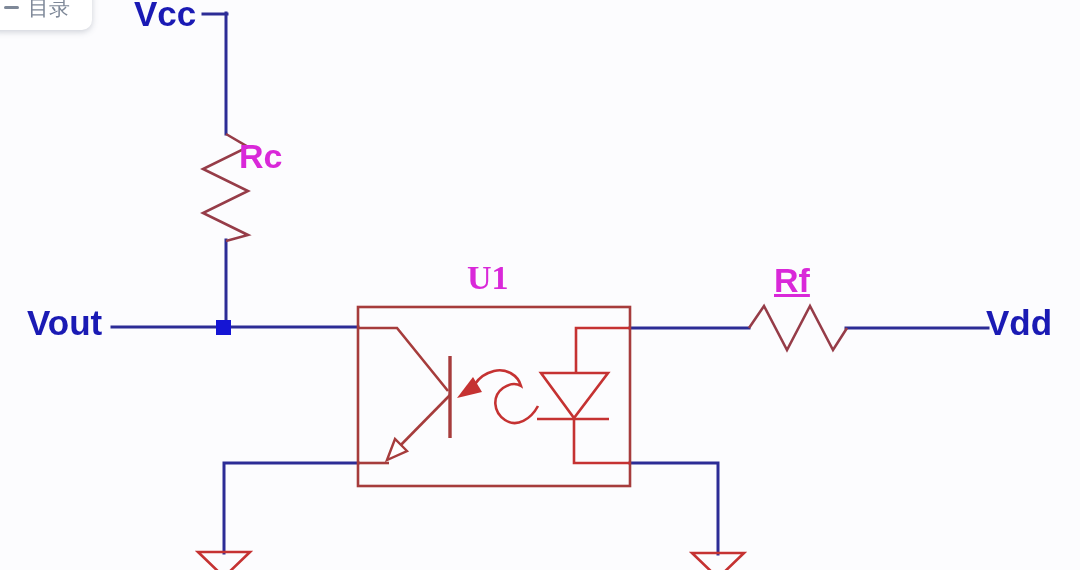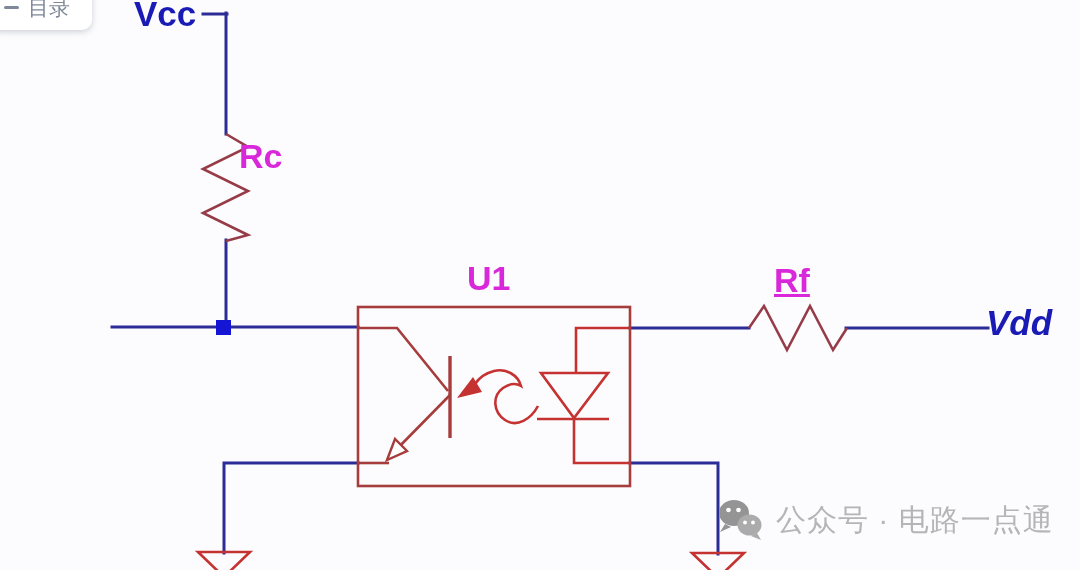--- a/index.html
+++ b/index.html
@@ -103,38 +103,26 @@
 
     <path class="res" d="M226 134 L248 147 L203 169 L248 191 L203 213 L248 235 L226 241"></path>
 
     <path class="res" d="M749 328 L764 306 L787 350 L810 306 L833 350 L847 328"></path>
 
     <polygon class="symacc" points="198,552 250,552 224,577"></polygon>
     <polygon class="symacc" points="692,553 744,553 718,578"></polygon>
   </svg>
 
   <div class="label net" style="left:134px; top:-4px;">Vcc</div>
-  <div class="label net" style="left:986px; top:305px;font-style:italic;">Vdd</div>
+  <div class="label net" style="left:27px;  top:305px;">Vout</div>
+  <div class="label net" style="left:986px; top:305px;">Vdd</div>
 
   <div class="label des" style="left:239px; top:139px;">Rc</div>
   <div class="label des" style="left:774px; top:263px;text-decoration:underline;">Rf</div>
-  <div class="label des" style="left:467px; top:261px;">U1</div>
+  <div class="label des" style="left:467px; top:261px;font-family:Liberation Serif, serif;">U1</div>
 
   <div class="toc-card">
     <span class="toc-dash"></span>
     <span class="toc-label">目录</span>
   </div>
 
-  <div class="watermark">
-    <svg width="46" height="44" viewBox="0 0 46 44">
-      <ellipse cx="16" cy="15" rx="15" ry="13" fill="#949494"></ellipse>
-      <polygon points="7,26 2,34 13,29" fill="#949494"></polygon>
-      <circle cx="10.5" cy="12" r="2.3" fill="#ffffff"></circle>
-      <circle cx="20.5" cy="12" r="2.3" fill="#ffffff"></circle>
-      <ellipse cx="31.5" cy="27" rx="12" ry="10.5" fill="#ababab"></ellipse>
-      <polygon points="39,35 43,42 33,38" fill="#ababab"></polygon>
-      <circle cx="27" cy="24.5" r="1.9" fill="#ffffff"></circle>
-      <circle cx="35" cy="24.5" r="1.9" fill="#ffffff"></circle>
-    </svg>
-    <span>公众号 · 电路一点通</span>
-  </div>
 
 </div>
 
 </body></html>

